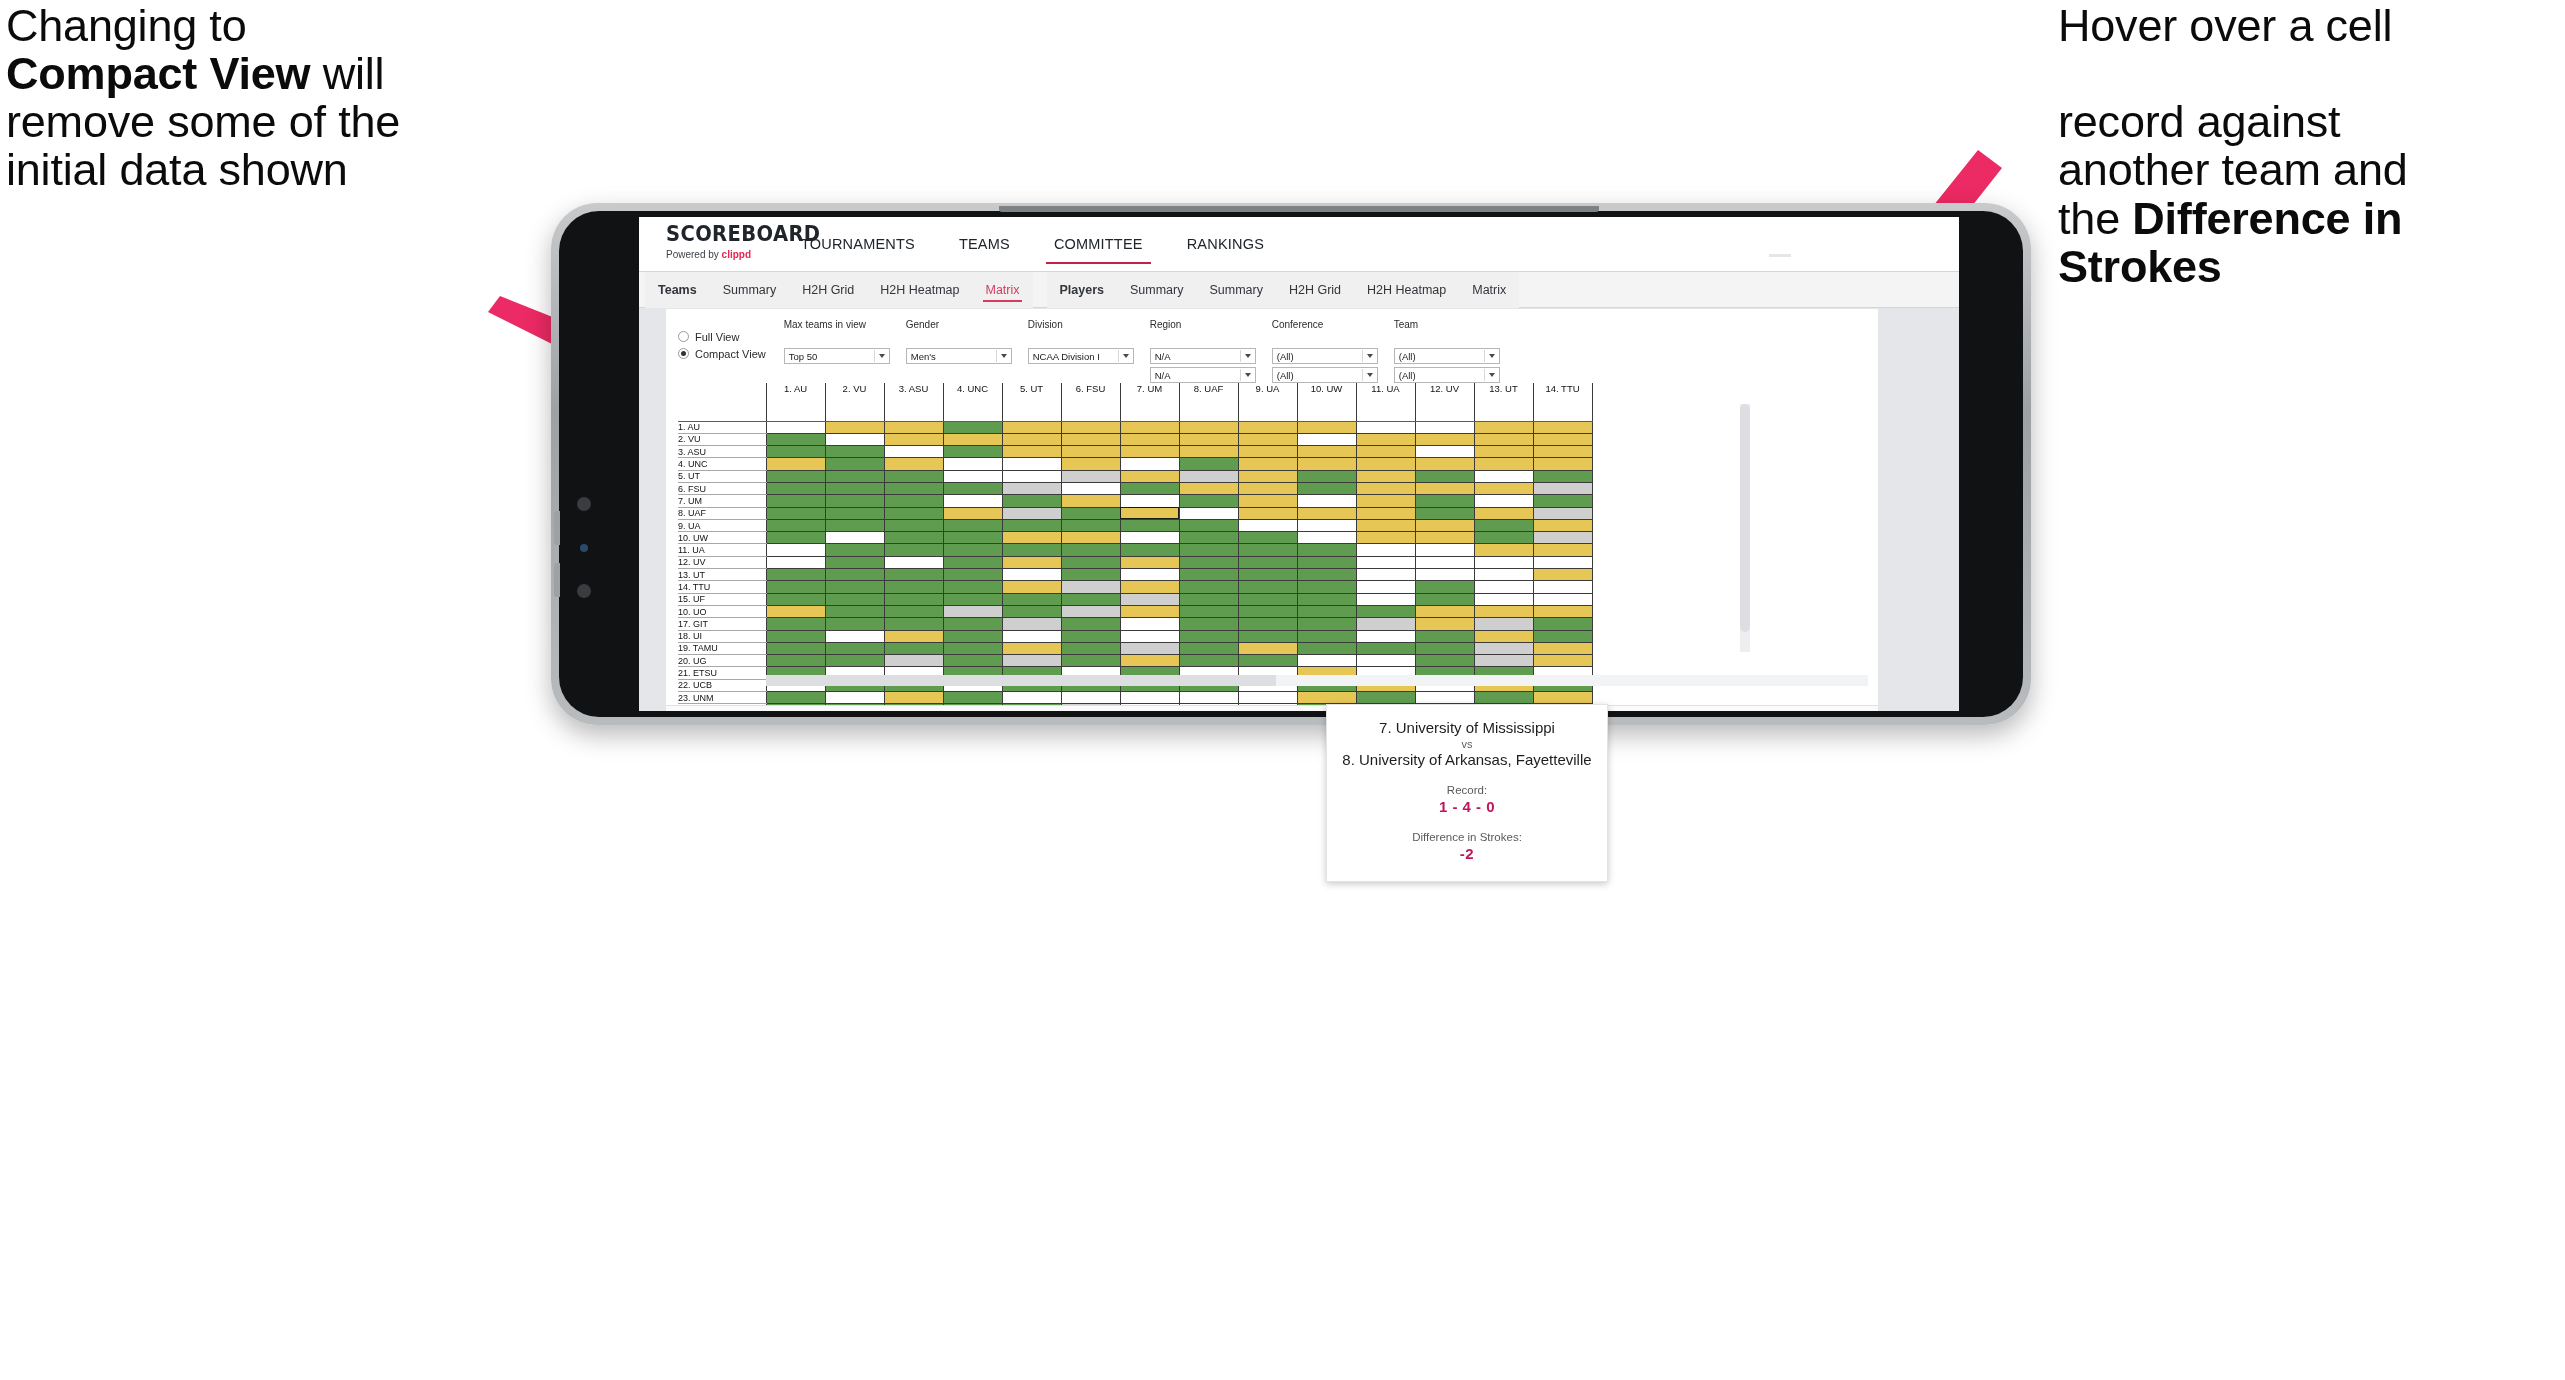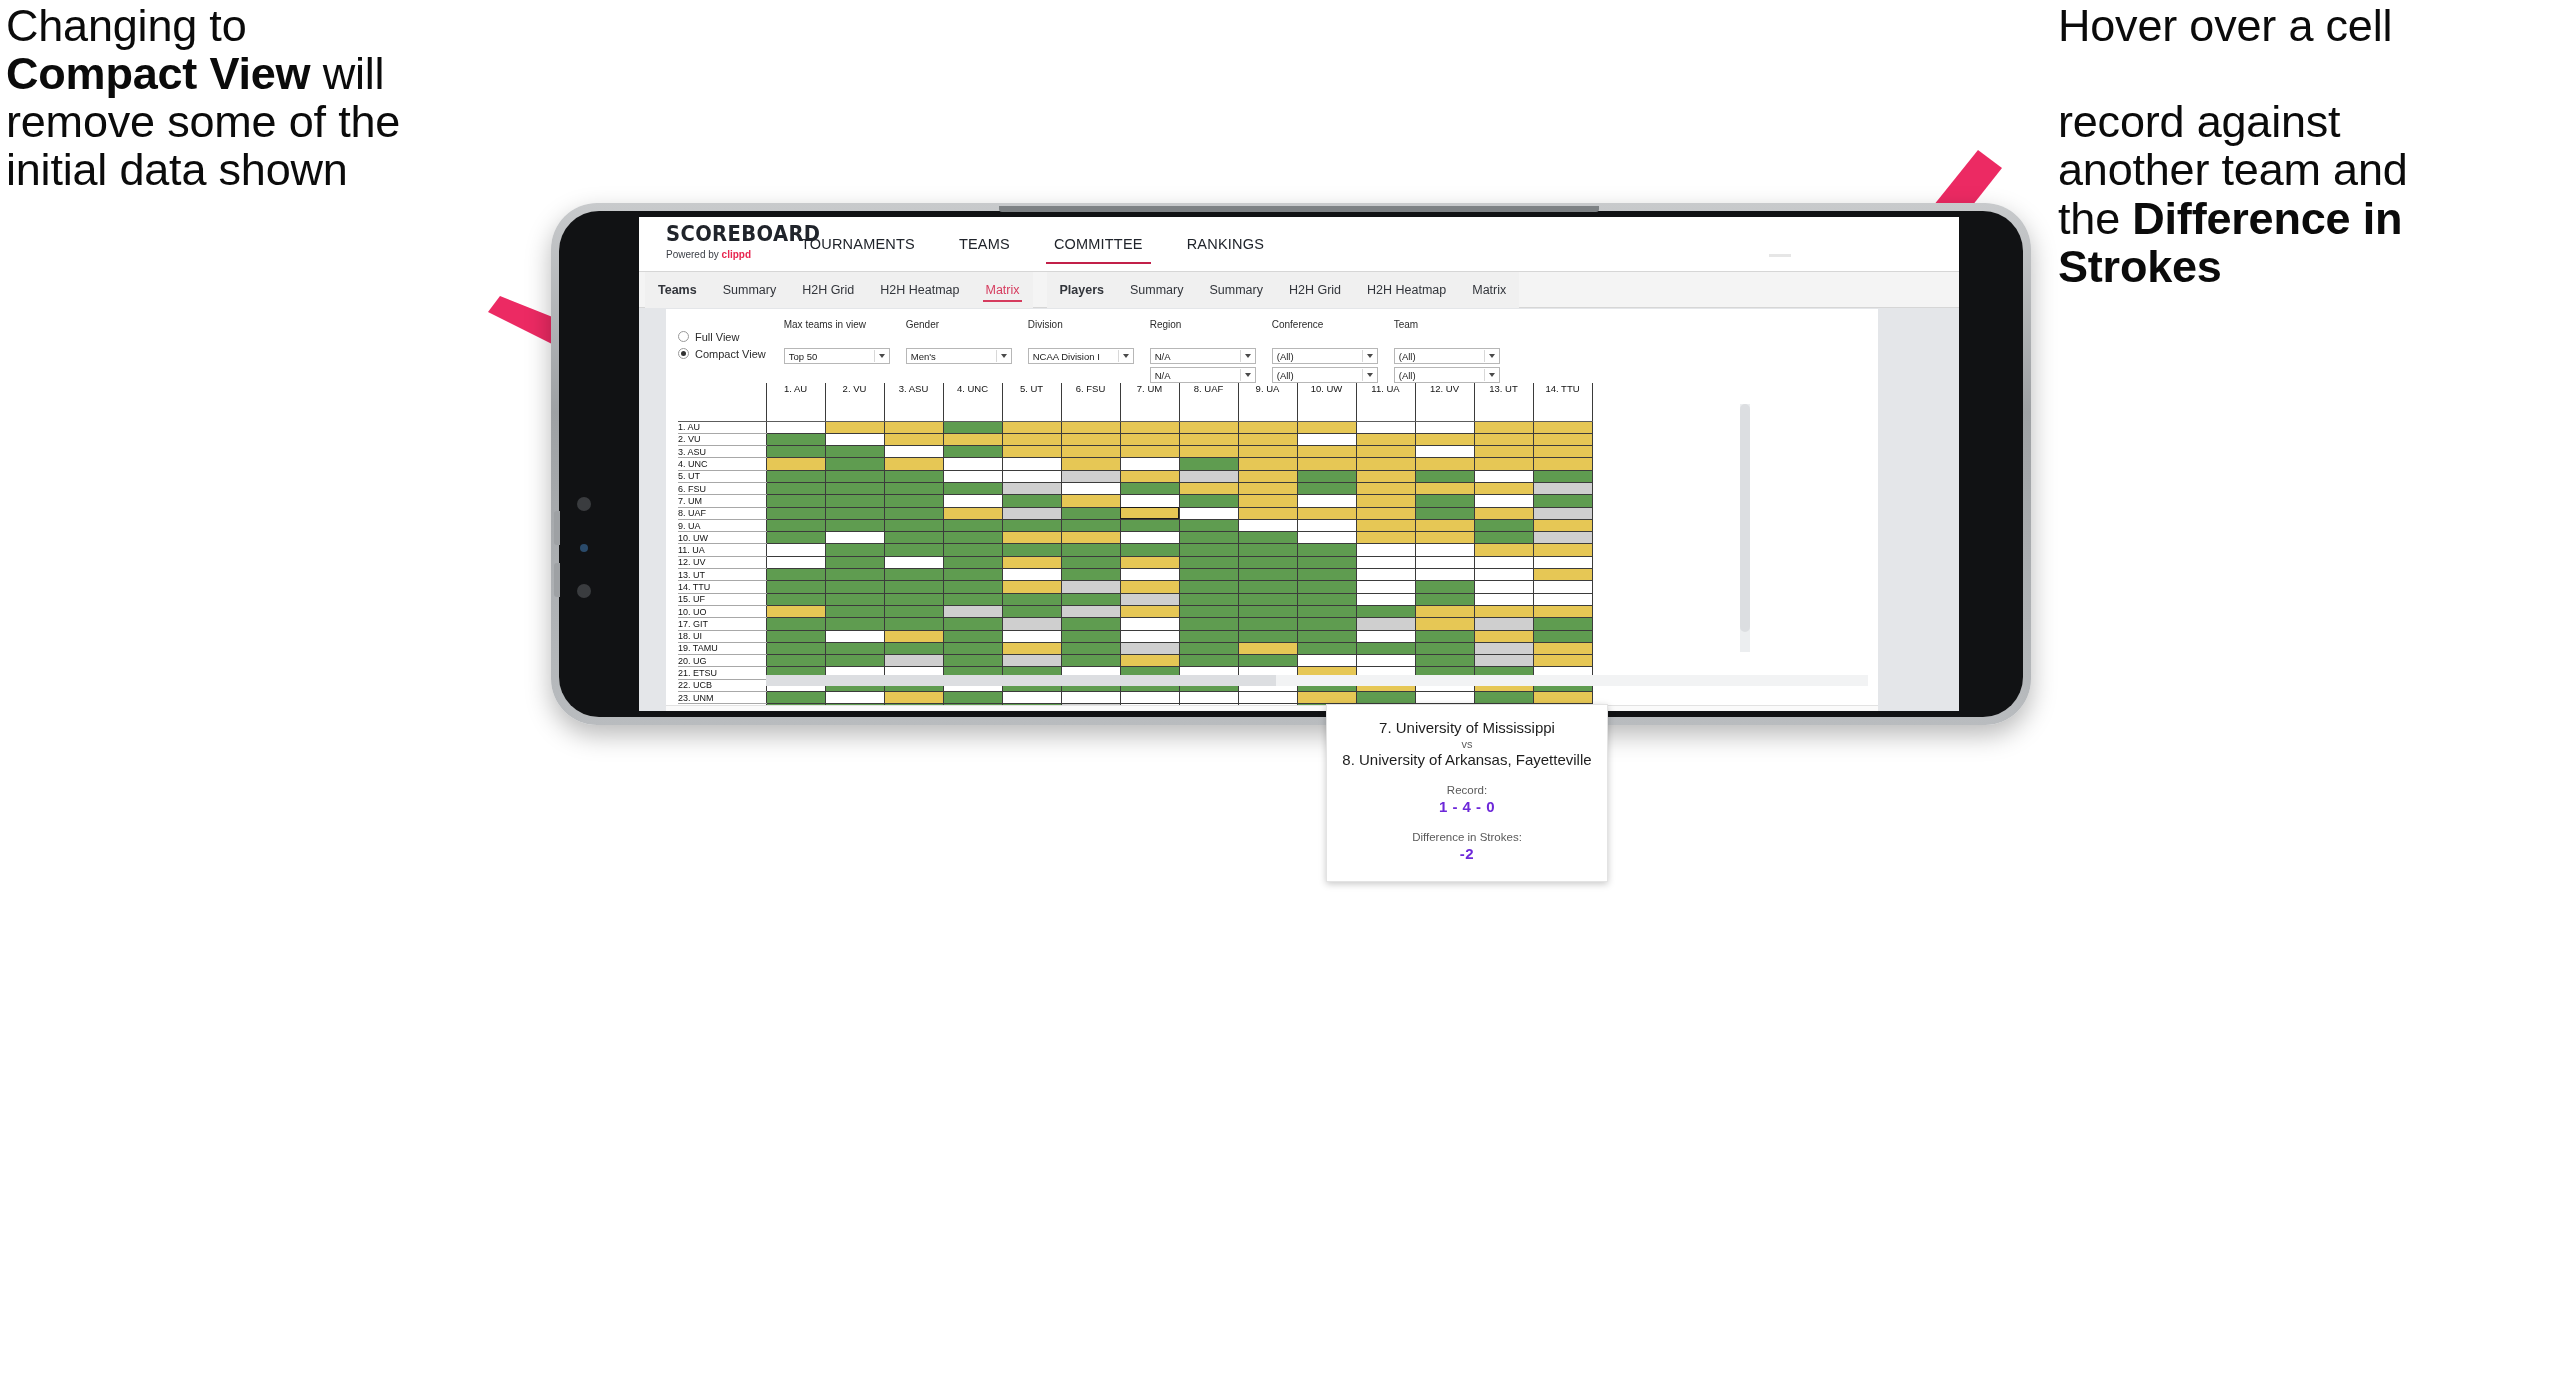--- a/index.html
+++ b/index.html
@@ -187,21 +187,21 @@
   #tooltip {
     position: absolute; left: 1326px; top: 704px; width: 282px; height: 178px;
     background: #fff; border: 1px solid #e3e3e3;
     box-shadow: 0 2px 7px rgba(0,0,0,.22);
     text-align: center; padding-top: 14px; z-index: 40;
   }
   #tt-team-a { font-size: 15px; color: #1d1d1d; font-weight: 400; }
   #tt-vs { font-size: 11px; color: #5c5c5c; margin: 2px 0 1px; }
   #tt-team-b { font-size: 15px; color: #1d1d1d; font-weight: 400; }
   .tt-lbl { font-size: 11.5px; color: #5a5a5a; margin-top: 16px; }
-  .tt-val { font-size: 15px; color: #6d28d9; font-weight: 700;
+  .tt-val { font-size: 15px; color: #be185d; font-weight: 700;
             letter-spacing: .5px; margin-top: 2px; }
 
   
   #toolbar {
     position: absolute; left: 27px; top: 397px; width: 1212px; height: 36px;
     background: #fafafa; border-top: 1px solid #e2e2e2;
     display: flex; align-items: center; padding-left: 14px;
     font-size: 11px; color: #3d3d3d;
   }
   #tb-spacer { flex: 1; }

